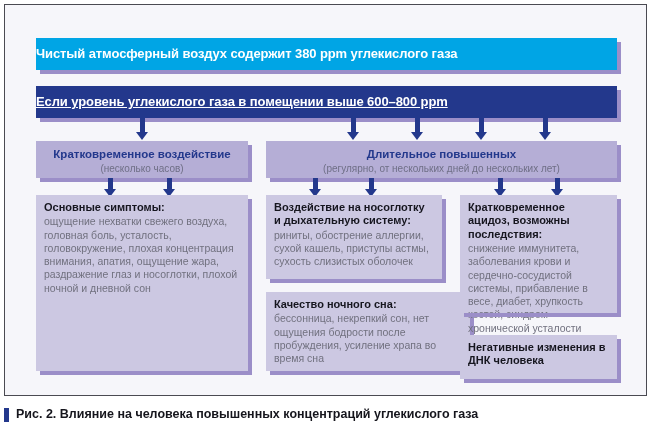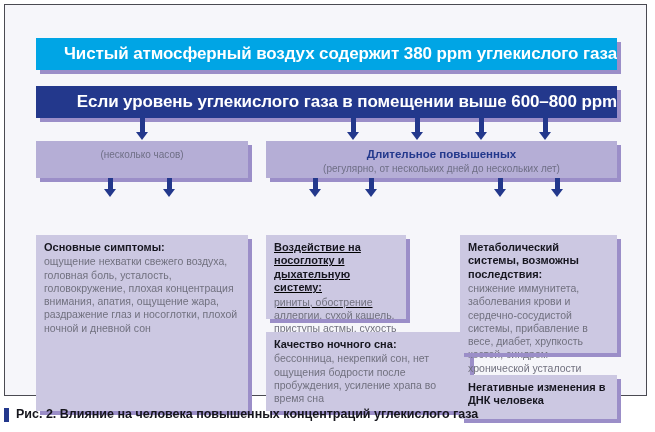--- a/index.html
+++ b/index.html
@@ -25,25 +25,25 @@
     border: 1px solid #4a4a52;
     background: #f6f6fa;
   }
 
   
   .banner {
     position: absolute;
     box-sizing: border-box;
     display: flex;
     align-items: center;
-    justify-content: flex-end;
+    justify-content: flex-start;
     text-align: center;
     color: #ffffff;
     font-weight: bold;
-    font-size: 17px;
+    font-size: 13px;
     letter-spacing: -0.1px;
     line-height: 1.2;
   }
   .banner::after {
     content: "";
     position: absolute;
     left: 4px;
     right: -4px;
     bottom: -4px;
     height: 4px;
@@ -63,20 +63,21 @@
     width: 581px;
     height: 32px;
     background: #00a5e5;
   }
   #banner-threshold {
     left: 31px;
     top: 81px;
     width: 581px;
     height: 32px;
     background: #23388c;
+    text-decoration: underline;
   }
 
   
   .exposure-header {
     position: absolute;
     box-sizing: border-box;
     background: #b5aed6;
     text-align: center;
     padding-top: 6px;
   }
@@ -123,21 +124,20 @@
     width: 351px;
     height: 37px;
   }
 
   
   .content-box {
     position: absolute;
     box-sizing: border-box;
     background: #ccc8e2;
     padding: 6px 8px 6px 8px;
-    margin-top: 40px;
   }
   .content-box::after {
     content: "";
     position: absolute;
     left: 4px;
     right: -4px;
     bottom: -4px;
     height: 4px;
     background: #9b8ec8;
   }
@@ -158,21 +158,21 @@
   }
   .box-body {
     display: block;
     color: #71717f;
     font-size: 10.5px;
     line-height: 1.26;
     margin-top: 1px;
   }
 
   #box-main-symptoms   { left: 31px;  top: 190px; width: 212px; height: 176px; }
-  #box-nasopharynx     { left: 261px; top: 190px; width: 140px; height: 84px; text-decoration: underline;  }
+  #box-nasopharynx     { left: 261px; top: 190px; width: 176px; height: 84px;  }
   #box-sleep-quality   { left: 261px; top: 287px; width: 204px; height: 79px;  }
   #box-metabolic       { left: 455px; top: 190px; width: 157px; height: 118px; }
   #box-dna-changes     { left: 455px; top: 330px; width: 157px; height: 44px;  }
 
   
   .arrow {
     position: absolute;
     width: 12px;
   }
   .arrow .stem {
@@ -247,20 +247,21 @@
     <span class="stem" style="height:14px;"></span>
     <span class="head" style="top:14px;"></span>
   </div>
   <div class="arrow" style="left:534px; top:113px; height:22px;">
     <span class="stem" style="height:14px;"></span>
     <span class="head" style="top:14px;"></span>
   </div>
 
   <div class="exposure-header" id="header-short-term">
     <span class="side-shadow"></span>
+    <span class="exposure-title">Кратковременное воздействие</span>
     <span class="exposure-sub">(несколько часов)</span>
   </div>
 
   <div class="exposure-header" id="header-long-term">
     <span class="side-shadow"></span>
     <span class="exposure-title">Длительное повышенных</span>
     <span class="exposure-sub">(регулярно, от нескольких дней до нескольких лет)</span>
   </div>
 
   <div class="arrow" style="left:99px; top:173px; height:19px;">
@@ -301,21 +302,21 @@
   </div>
 
   <div class="content-box" id="box-sleep-quality">
     <span class="side-shadow"></span>
     <span class="box-heading">Качество ночного сна:</span>
     <span class="box-body">бессонница, некрепкий сон, нет ощущения бодрости после пробуждения, усиление храпа во время сна</span>
   </div>
 
   <div class="content-box" id="box-metabolic">
     <span class="side-shadow"></span>
-    <span class="box-heading">Метаболический системы, возможны последствия:</span>
+    <span class="box-heading">Кратковременное ацидоз, возможны последствия:</span>
     <span class="box-body">снижение иммунитета, заболевания крови и сердечно-сосудистой системы, прибавление в весе, диабет, хрупкость костей, синдром хронической усталости</span>
   </div>
 
   <div class="content-box" id="box-dna-changes">
     <span class="side-shadow"></span>
     <span class="box-heading">Негативные изменения в ДНК человека</span>
   </div>
 
 </div>
 

